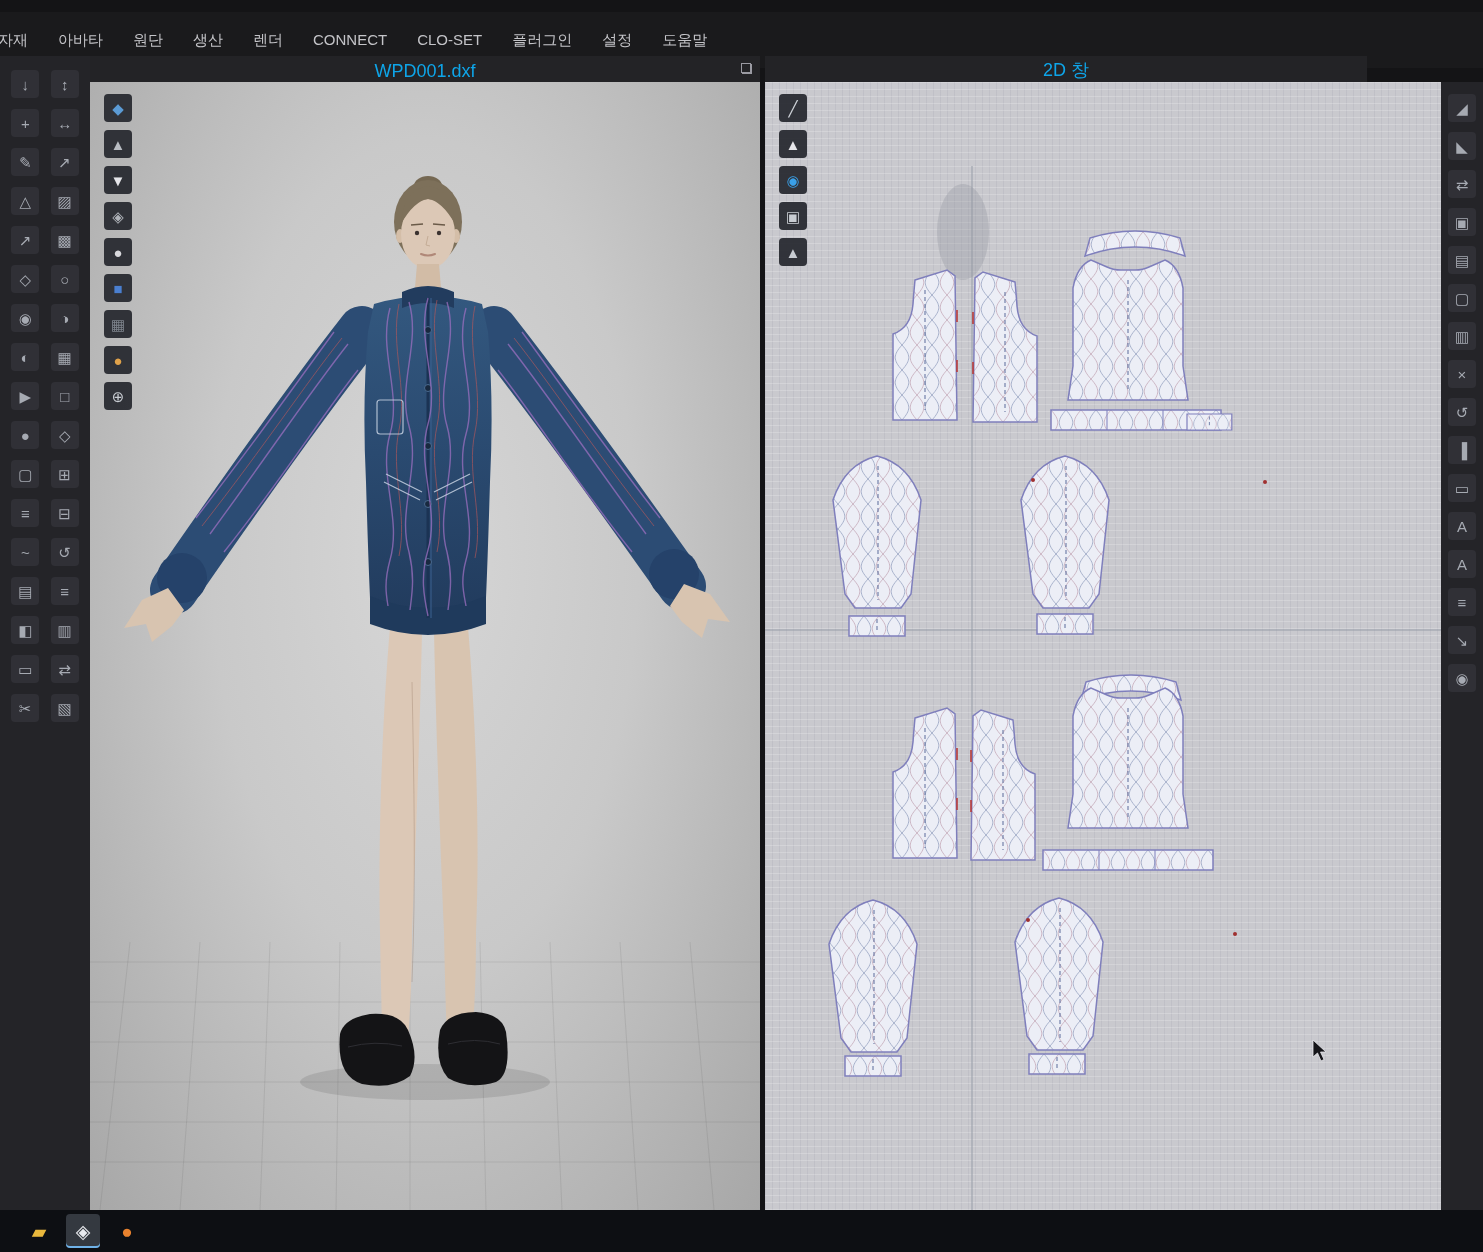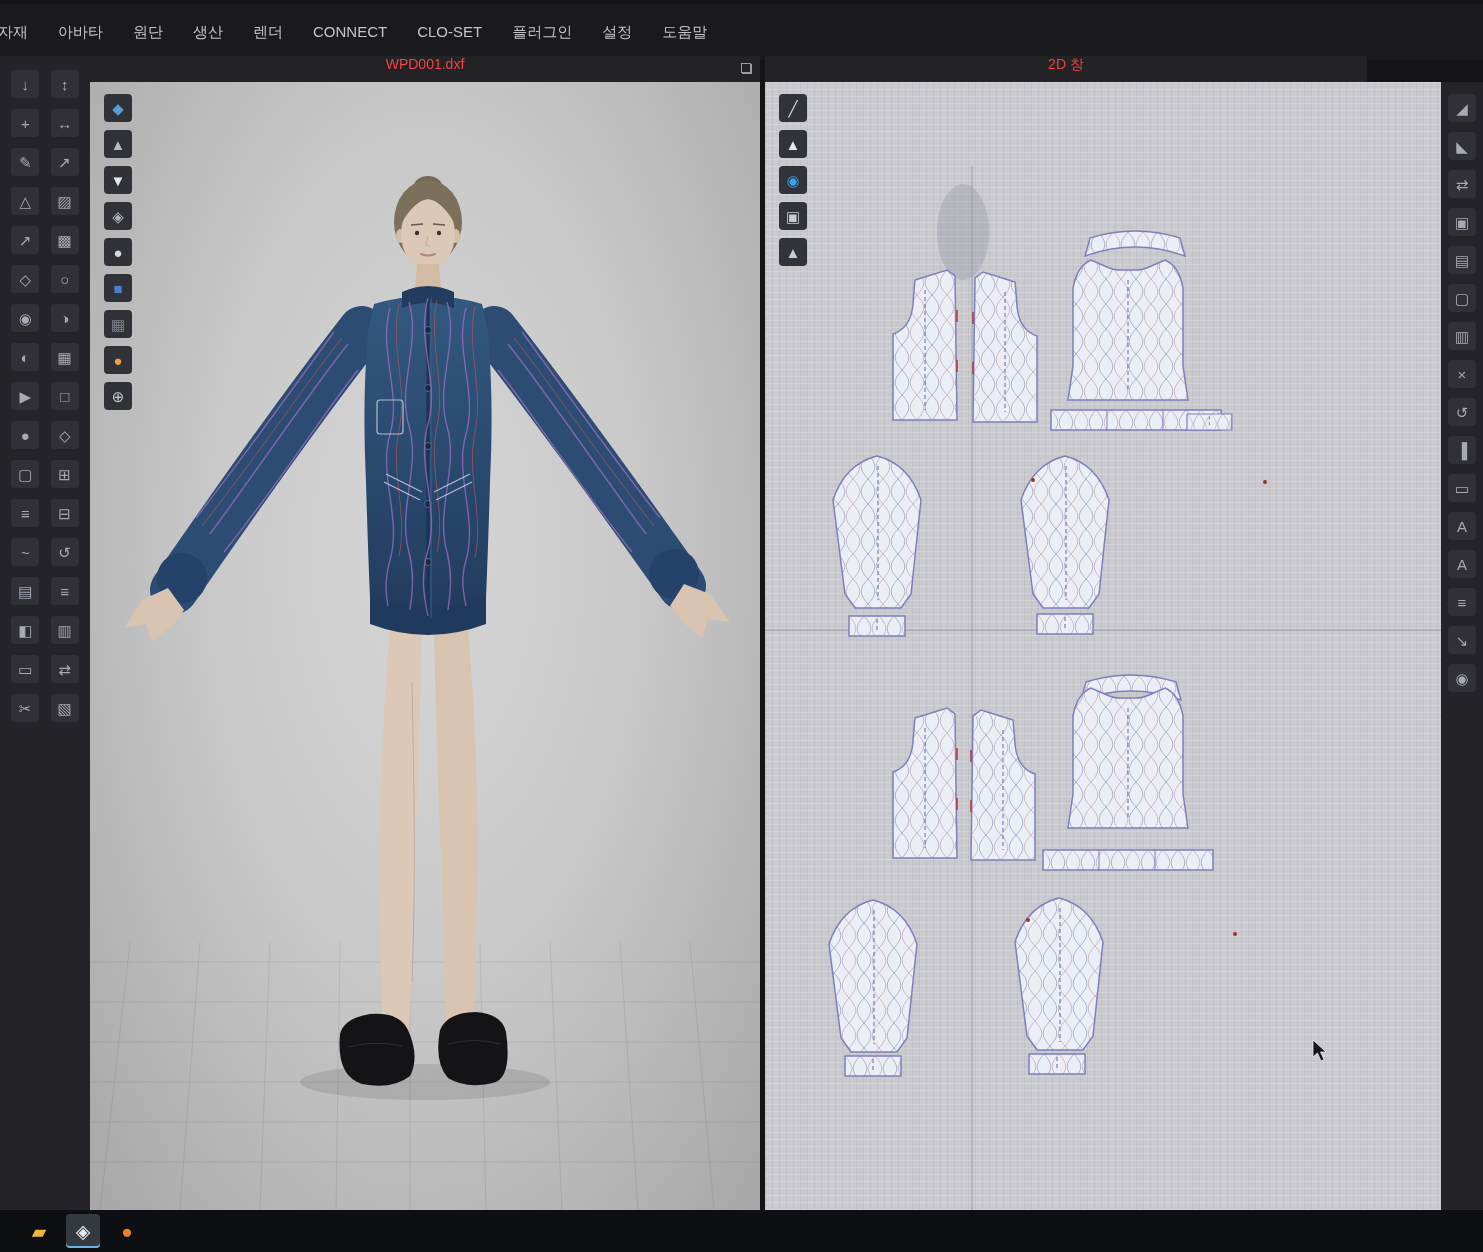--- a/index.html
+++ b/index.html
@@ -1,27 +1,27 @@
 <!DOCTYPE html>
 <html><head>
 <meta charset="utf-8">
 <style>
   html,body{margin:0;padding:0;background:#0b0b0d;}
   #root{position:relative;width:1483px;height:1252px;overflow:hidden;
         font-family:"Liberation Sans","DejaVu Sans",sans-serif;background:#141416;}
 
   
-  .menubar{position:absolute;left:0;top:4px;width:1483px;height:56px;background:#1a1a1c;
+  .menubar{position:absolute;left:0;top:12px;width:1483px;height:56px;background:#1a1a1c;
            display:flex;align-items:center;color:#c6c6cа;}
   .menu-item{color:#c4c4c8;font-size:15px;padding:0 15px;line-height:56px;cursor:default;white-space:nowrap;}
   .menu-item:first-child{padding-left:4px;margin-left:-6px;}
 
   
-  .titlebar{position:absolute;top:56px;height:26px;background:#232326;color:#ef4444;
-            font-size:14px;display:flex;align-items:flex-start;justify-content:center;}
+  .titlebar{position:absolute;top:56px;height:26px;background:#232326;color:#0ea5e9;
+            font-size:18px;display:flex;align-items:flex-end;justify-content:center;}
   #titlebar3d{left:90px;width:670px;}
   #titlebar2d{left:765px;width:602px;}
   .restore-icon{position:absolute;right:8px;top:7px;width:11px;height:11px;}
   .restore-icon::before{content:"";position:absolute;right:0;bottom:0;width:8px;height:8px;border:1px solid #9a9aa2;}
   .restore-icon::after{content:"";position:absolute;left:0;top:0;width:8px;height:8px;border:1px solid #9a9aa2;background:#232326;}
 
   
   .left-toolbar{position:absolute;left:0;top:56px;width:90px;height:1154px;background:#242428;
                 display:flex;justify-content:space-evenly;padding-top:14px;box-sizing:border-box;}
   .tool-col{display:flex;flex-direction:column;gap:11px;align-items:center;}

